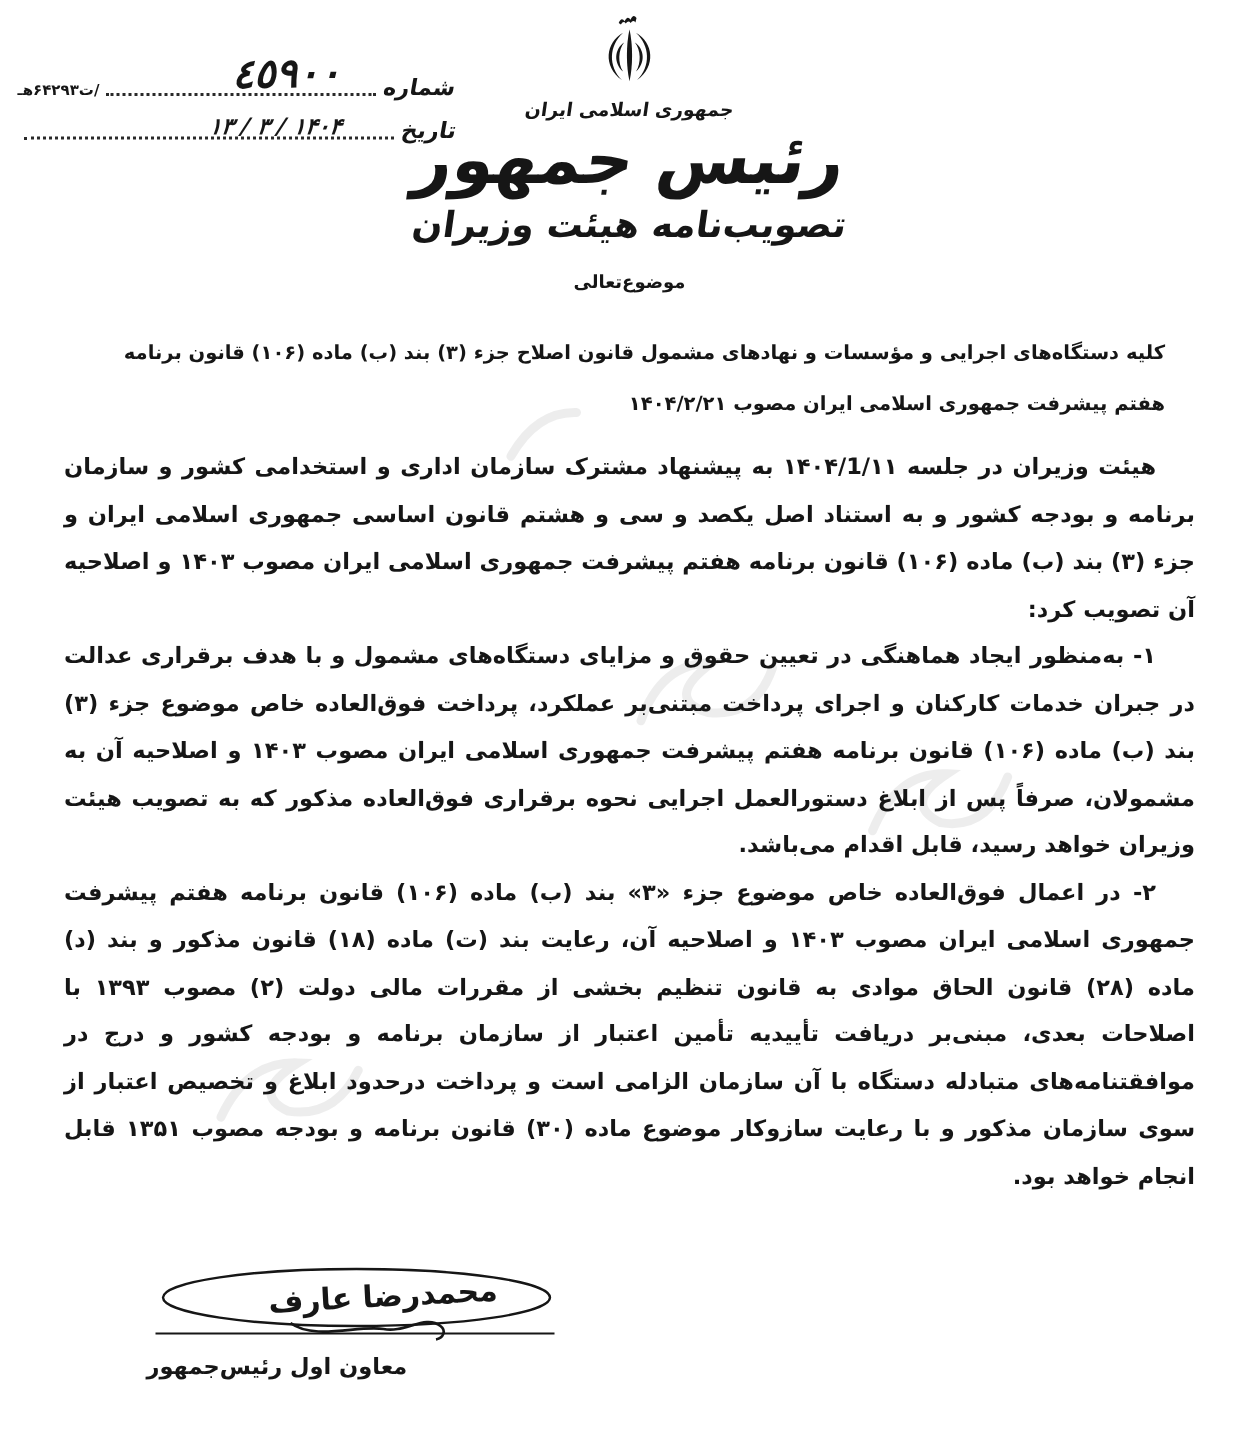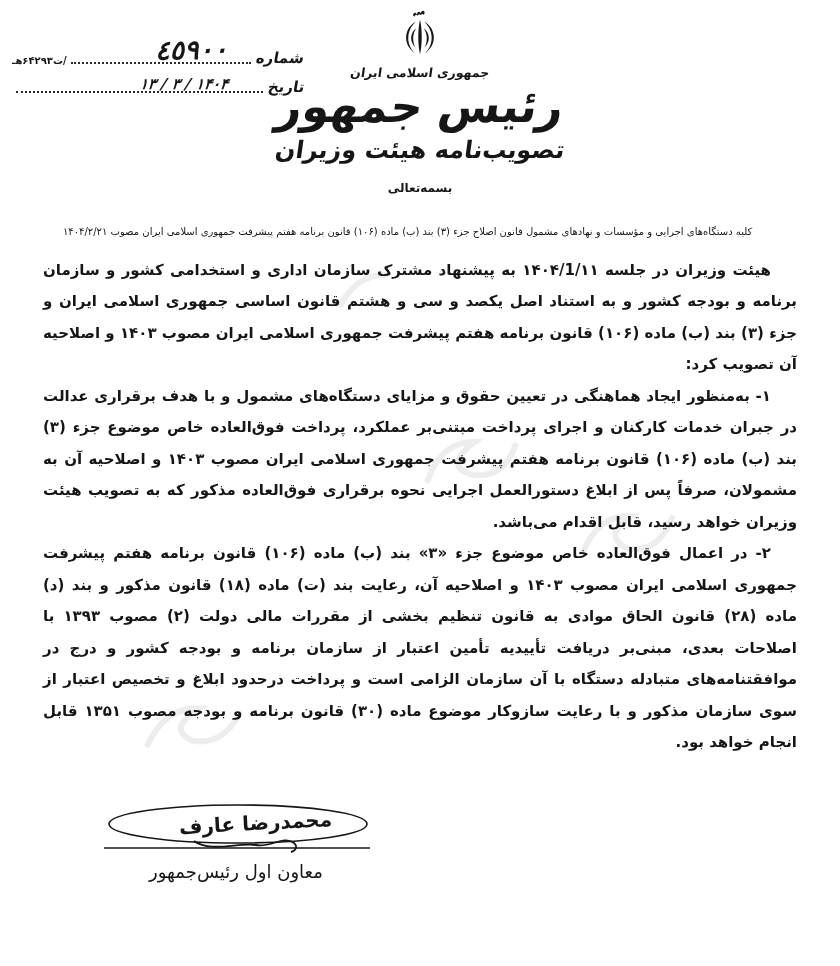--- a/index.html
+++ b/index.html
@@ -25,31 +25,31 @@
   
   .letterhead{text-align:center;padding-top:8px;position:relative;z-index:2;}
   .emblem{display:inline-block;line-height:0;}
   .country{font-size:12.5px;font-weight:bold;transform:skewX(-8deg);margin-top:1px;}
   .office{font-size:45px;font-weight:bold;transform:skewX(-8deg);line-height:1.15;margin-top:1px;letter-spacing:-1px;}
   .doctype{font-size:24px;font-weight:bold;transform:skewX(-8deg);margin-top:3px;}
   .basmala{font-size:12px;font-weight:bold;margin-top:17px;}
   .salutation{font-size:13.5px;font-weight:bold;margin-top:6px;}
   
   .addressee{
-    width:714px;margin:24px auto 0;text-align:left;font-size:10px;
-    font-weight:normal;line-height:2.6;
+    width:714px;margin:24px auto 0;text-align:right;font-size:13px;
+    font-weight:bold;line-height:2.6;
   }
   .doc-body{width:754px;margin:10px auto 0;position:relative;z-index:2;}
   .doc-body p{
     margin:0;font-size:15px;font-weight:bold;text-align:justify;
     line-height:31.5px;text-indent:26px;
   }
   
   .sig{width:276px;margin-top:40px;margin-right:466px;position:relative;z-index:2;}
-  .sig-title{text-align:center;font-weight:normal;font-size:18px;margin-top:0;white-space:nowrap;}
+  .sig-title{text-align:left;font-weight:bold;font-size:15px;margin-top:0;white-space:nowrap;}
   
   .watermark{position:absolute;inset:0;z-index:1;pointer-events:none;}
 </style>
 </head>
 <body>
 
 <div class="page">
 
   <svg class="watermark" width="840" height="966" viewBox="0 0 840 966">
     <g fill="none" stroke="#000" stroke-opacity="0.07" stroke-width="6" stroke-linecap="round">
@@ -91,21 +91,21 @@
 
           <path d="M38 19 C54 28 57 50 39 63 C52 50 51 31 38 19 Z"></path>
 
           <path d="M37 28 C46 34 47 47 38 55 C43 47 42.5 35 37 28 Z"></path>
         </g>
       </svg>
     </span>
     <div class="country">جمهوری اسلامی ایران</div>
     <div class="office">رئیس جمهور</div>
     <div class="doctype">تصویب‌نامه هیئت وزیران</div>
-    <div class="basmala">بسمه‌تعالی</div>
+    <div class="basmala">موضوع‌تعالی</div>
   </header>
 
   <h1 class="addressee">کلیه دستگاه‌های اجرایی و مؤسسات و نهادهای مشمول قانون اصلاح جزء (۳) بند (ب) ماده (۱۰۶) قانون برنامه هفتم پیشرفت جمهوری اسلامی ایران مصوب ۱۴۰۴/۲/۲۱</h1>
 
   <main class="doc-body">
     <p>هیئت وزیران در جلسه ۱۴۰۴/1/۱۱ به پیشنهاد مشترک سازمان اداری و استخدامی کشور و سازمان برنامه و بودجه کشور و به استناد اصل یکصد و سی و هشتم قانون اساسی جمهوری اسلامی ایران و جزء (۳) بند (ب) ماده (۱۰۶) قانون برنامه هفتم پیشرفت جمهوری اسلامی ایران مصوب ۱۴۰۳ و اصلاحیه آن تصویب کرد:</p>
     <p>۱- به‌منظور ایجاد هماهنگی در تعیین حقوق و مزایای دستگاه‌های مشمول و با هدف برقراری عدالت در جبران خدمات کارکنان و اجرای پرداخت مبتنی‌بر عملکرد، پرداخت فوق‌العاده خاص موضوع جزء (۳) بند (ب) ماده (۱۰۶) قانون برنامه هفتم پیشرفت جمهوری اسلامی ایران مصوب ۱۴۰۳ و اصلاحیه آن به مشمولان، صرفاً پس از ابلاغ دستورالعمل اجرایی نحوه برقراری فوق‌العاده مذکور که به تصویب هیئت وزیران خواهد رسید، قابل اقدام می‌باشد.</p>
     <p>۲- در اعمال فوق‌العاده خاص موضوع جزء «۳» بند (ب) ماده (۱۰۶) قانون برنامه هفتم پیشرفت جمهوری اسلامی ایران مصوب ۱۴۰۳ و اصلاحیه آن، رعایت بند (ت) ماده (۱۸) قانون مذکور و بند (د) ماده (۲۸) قانون الحاق موادی به قانون تنظیم بخشی از مقررات مالی دولت (۲) مصوب ۱۳۹۳ با اصلاحات بعدی، مبنی‌بر دریافت تأییدیه تأمین اعتبار از سازمان برنامه و بودجه کشور و درج در موافقتنامه‌های متبادله دستگاه با آن سازمان الزامی است و پرداخت درحدود ابلاغ و تخصیص اعتبار از سوی سازمان مذکور و با رعایت سازوکار موضوع ماده (۳۰) قانون برنامه و بودجه مصوب ۱۳۵۱ قابل انجام خواهد بود.</p>
   </main>
 

